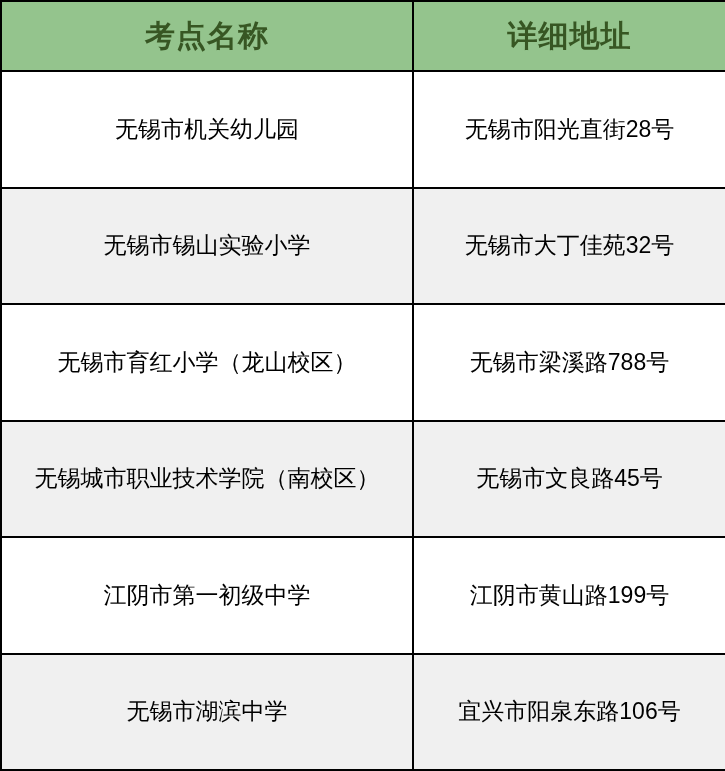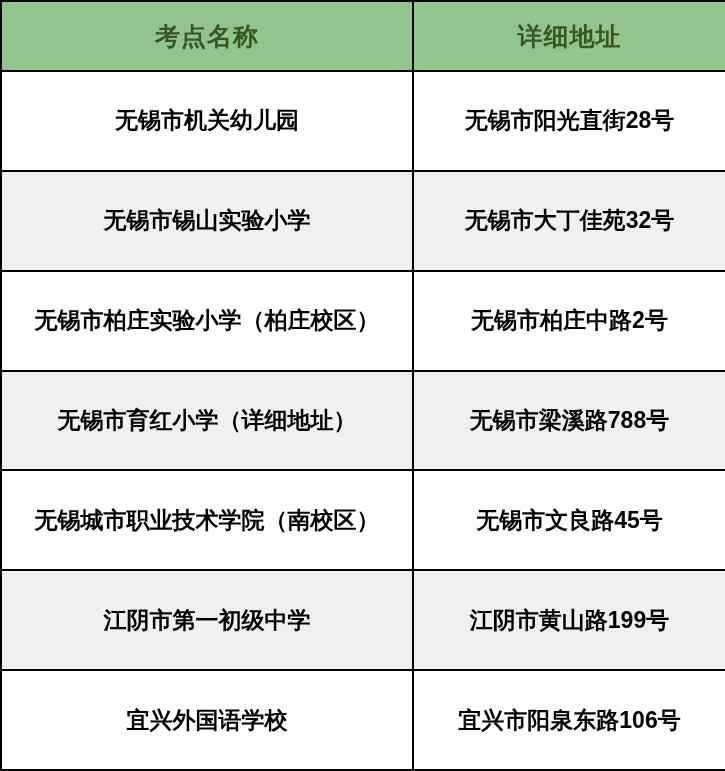--- a/index.html
+++ b/index.html
@@ -31,28 +31,28 @@
       vertical-align: middle;
       padding: 0 6px;
       overflow: hidden;
       white-space: nowrap;
     }
     .exam-table thead tr { height: 70px; }
     .exam-table tbody tr { height: 70px; }
     .exam-table th {
       background: var(--header-bg);
       color: var(--header-text);
-      font-size: 25px;
+      font-size: 30px;
       font-weight: bold;
       letter-spacing: 1px;
     }
     .exam-table td {
       color: var(--body-text);
       font-size: 23px;
-      font-weight: 700;
+      font-weight: 400;
       background: var(--row-bg);
     }
     .exam-table tbody tr:nth-child(even) td {
       background: var(--row-alt-bg);
     }
   </style>
 </head>
 <body>
 
 <table class="exam-table">
@@ -69,33 +69,29 @@
   <tbody>
     <tr>
       <td>无锡市机关幼儿园</td>
       <td>无锡市阳光直街28号</td>
     </tr>
     <tr>
       <td>无锡市锡山实验小学</td>
       <td>无锡市大丁佳苑32号</td>
     </tr>
     <tr>
-      <td>无锡市柏庄实验小学（柏庄校区）</td>
-      <td>无锡市柏庄中路2号</td>
-    </tr>
-    <tr>
-      <td>无锡市育红小学（详细地址）</td>
+      <td>无锡市育红小学（龙山校区）</td>
       <td>无锡市梁溪路788号</td>
     </tr>
     <tr>
       <td>无锡城市职业技术学院（南校区）</td>
       <td>无锡市文良路45号</td>
     </tr>
     <tr>
       <td>江阴市第一初级中学</td>
       <td>江阴市黄山路199号</td>
     </tr>
     <tr>
-      <td>宜兴外国语学校</td>
+      <td>无锡市湖滨中学</td>
       <td>宜兴市阳泉东路106号</td>
     </tr>
   </tbody>
 </table>
 
 </body></html>

